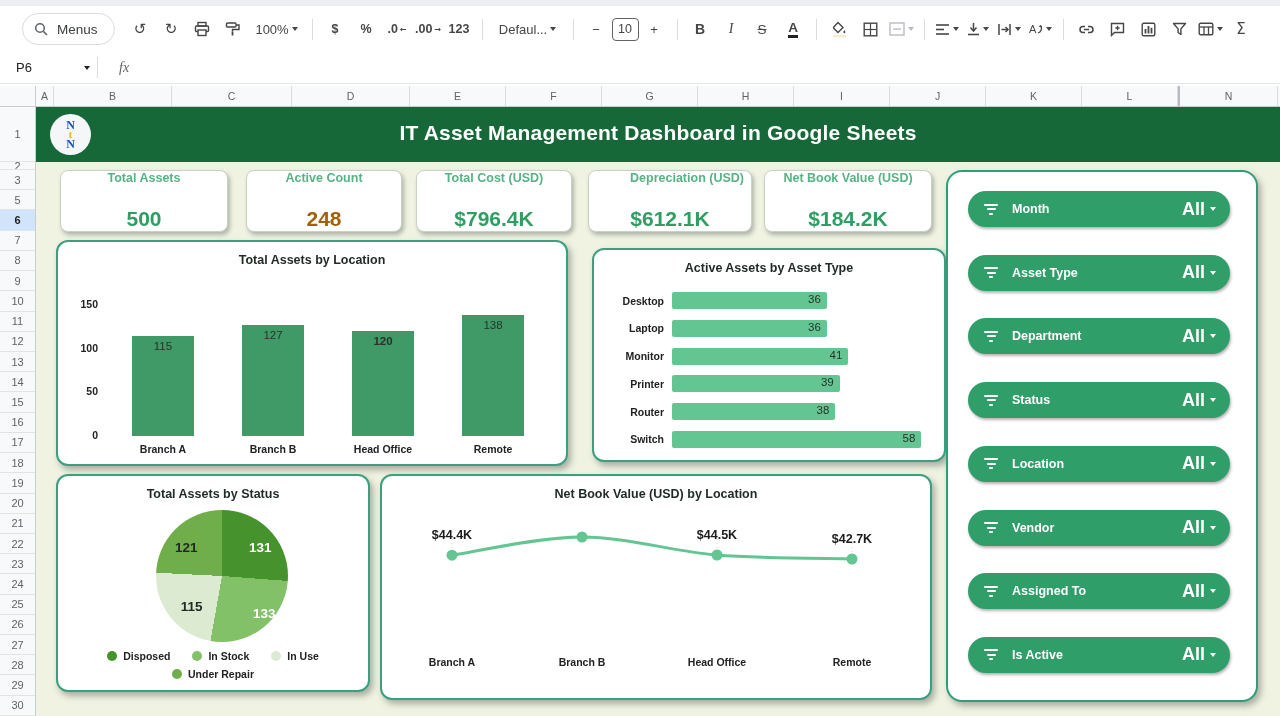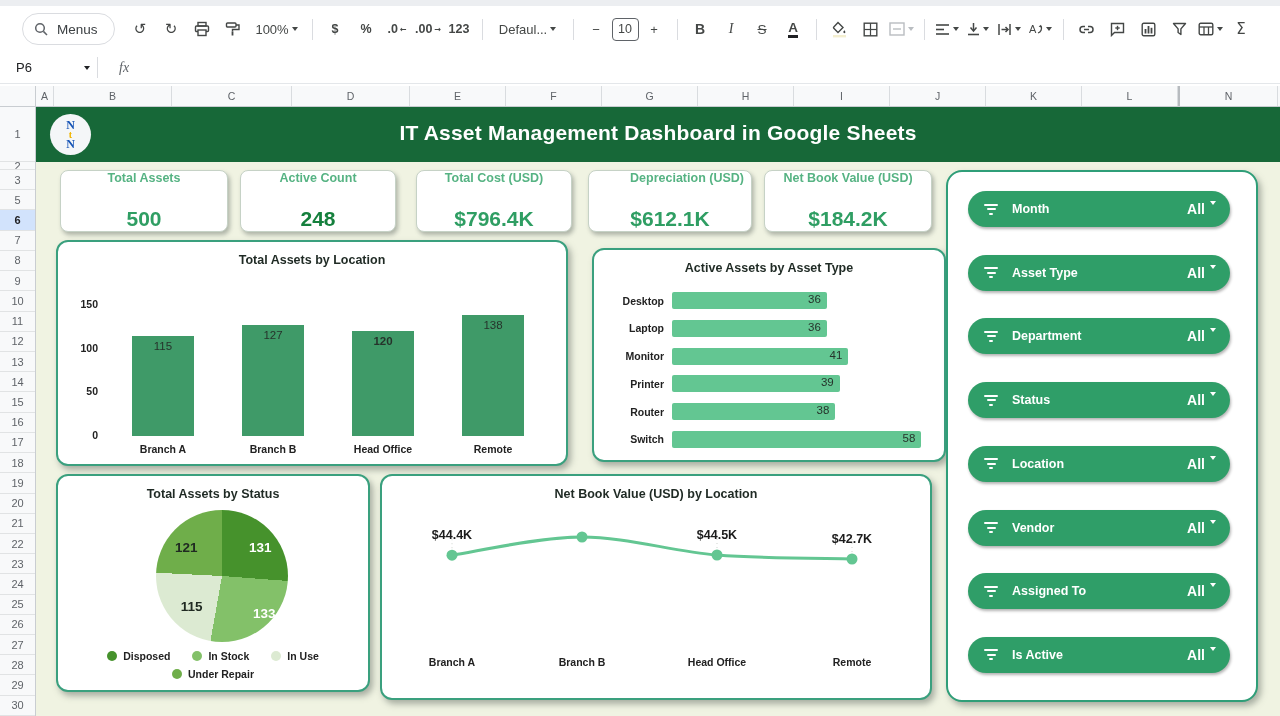--- a/index.html
+++ b/index.html
@@ -87,21 +87,21 @@
   .leg-dot{width:10px;height:10px;border-radius:50%;flex:none;}
   .leg-t{font-size:10.5px;font-weight:bold;color:#222;}
   
   .fpanel{position:absolute;left:910px;top:63px;width:312px;height:532px;background:#fff;
           border:2px solid #2f9e78;border-radius:16px;box-shadow:3px 4px 6px rgba(95,105,98,.5);
           box-sizing:border-box;display:flex;flex-direction:column;justify-content:space-between;
           padding:19px 26px 27px 20px;}
   .pill{height:36px;border-radius:18px;display:flex;align-items:center;padding:0 14px 0 15px;
         box-shadow:1px 2px 3px rgba(0,0,0,.3);color:#fff;}
   .pill-label{font-size:12.5px;font-weight:bold;margin-left:13px;}
-  .pill-right{margin-left:auto;display:flex;align-items:flex-start;gap:5px;font-size:14px;font-weight:bold;}
+  .pill-right{margin-left:auto;display:flex;align-items:center;gap:5px;font-size:18px;font-weight:bold;}
   .fic{display:flex;flex-direction:column;align-items:center;gap:2.5px;width:16px;}
   .fic span{display:block;height:2px;border-radius:1px;background:#fff;}
 </style>
 </head>
 <body>
 
 <div class="topstrip"></div>
 
 <div class="toolbar">
   <div class="menus-pill">
@@ -320,23 +320,23 @@
       <span class="lt">t</span>
       <span class="ln">N</span>
     </div>
     <div class="banner-title">IT Asset Management Dashboard in Google Sheets</div>
   </div>
   <div id="kpi-host">
       <div class="kpi" style="left: 24px; width: 168px;">
         <div class="kpi-t" style="color: rgb(86, 179, 131);">Total Assets</div>
         <div class="kpi-v" style="color: rgb(47, 158, 99);">500</div>
       </div>
-      <div class="kpi" style="left: 204px; width: 156px;">
+      <div class="kpi" style="left: 210px; width: 156px;">
         <div class="kpi-t" style="color: rgb(86, 179, 131);">Active Count</div>
-        <div class="kpi-v" style="color: #15803d;">248</div>
+        <div class="kpi-v" style="color: #a16207;">248</div>
       </div>
       <div class="kpi" style="left: 380px; width: 156px;">
         <div class="kpi-t" style="color: rgb(86, 179, 131);">Total Cost (USD)</div>
         <div class="kpi-v" style="color: rgb(47, 158, 99);">$796.4K</div>
       </div>
       <div class="kpi" style="left: 552px; width: 164px;">
         <div class="kpi-t" style="color: rgb(86, 179, 131); padding-left: 34px;">Depreciation (USD)</div>
         <div class="kpi-v" style="color: rgb(47, 158, 99);">$612.1K</div>
       </div>
       <div class="kpi" style="left: 728px; width: 168px;">

